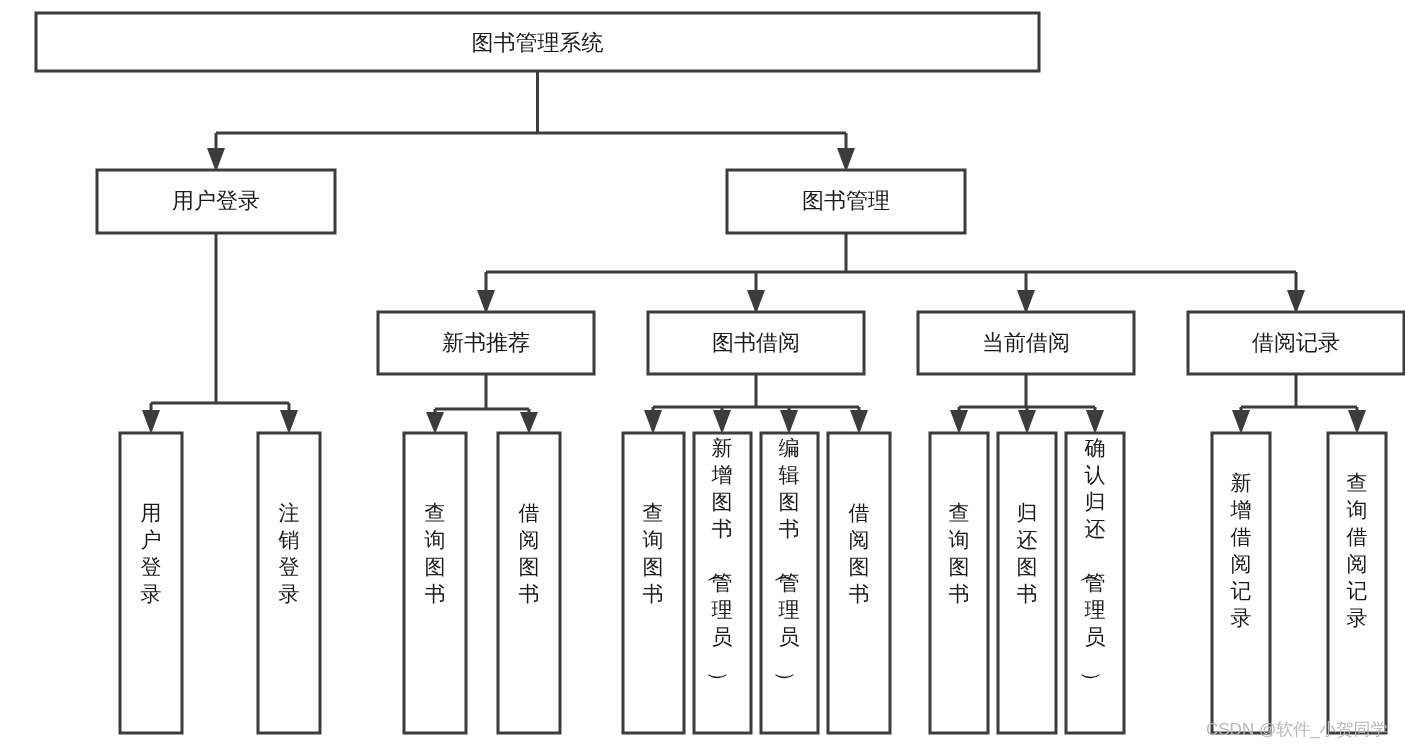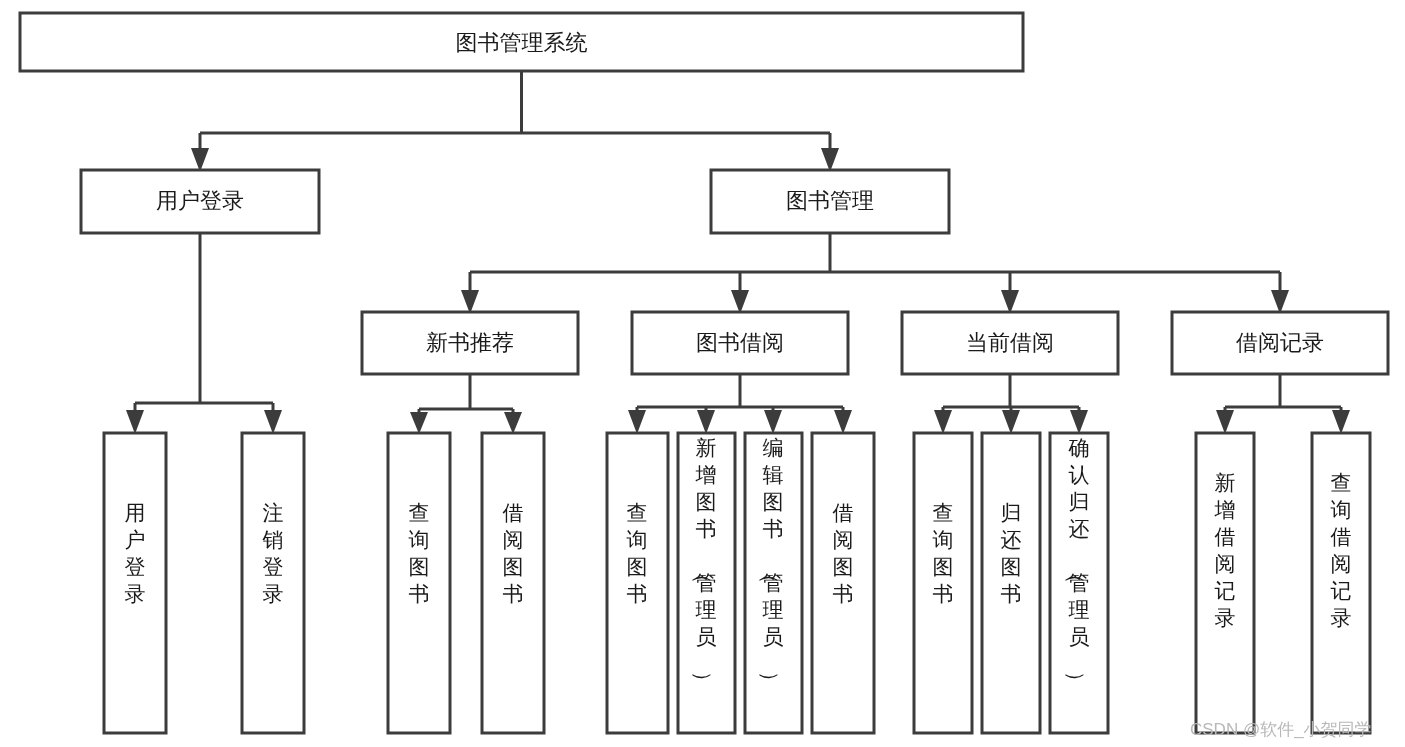--- a/index.html
+++ b/index.html
@@ -9,21 +9,21 @@
   }
   body {
     width: 1405px;
     height: 747px;
     font-family: "Liberation Sans", "DejaVu Sans", sans-serif;
     overflow: hidden;
     position: relative;
   }
   #diagram-root {
     position: absolute;
-    left: 0;
+    left: 16px;
     top: 0;
     width: 1239px;
     height: 747px;
   }
   svg.flow {
     display: block;
     width: 1405px;
     height: 747px;
   }
   .node-rect {

